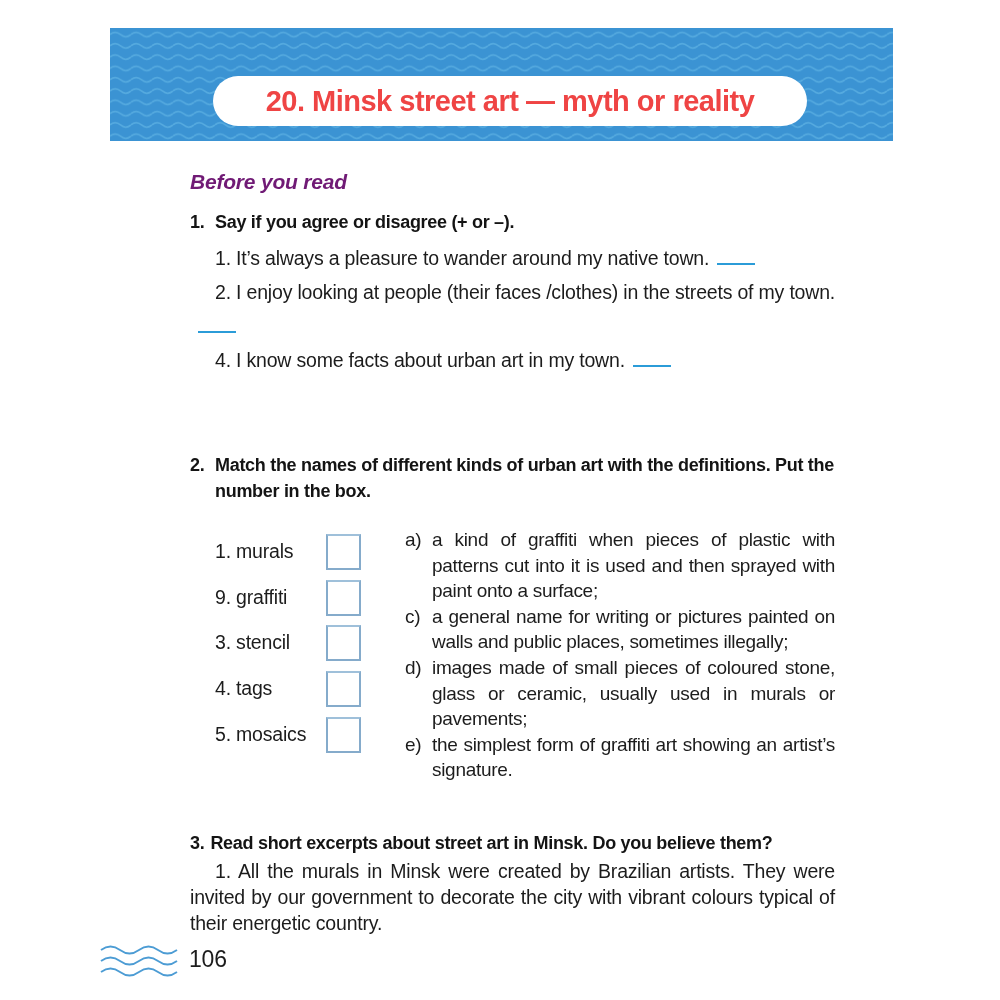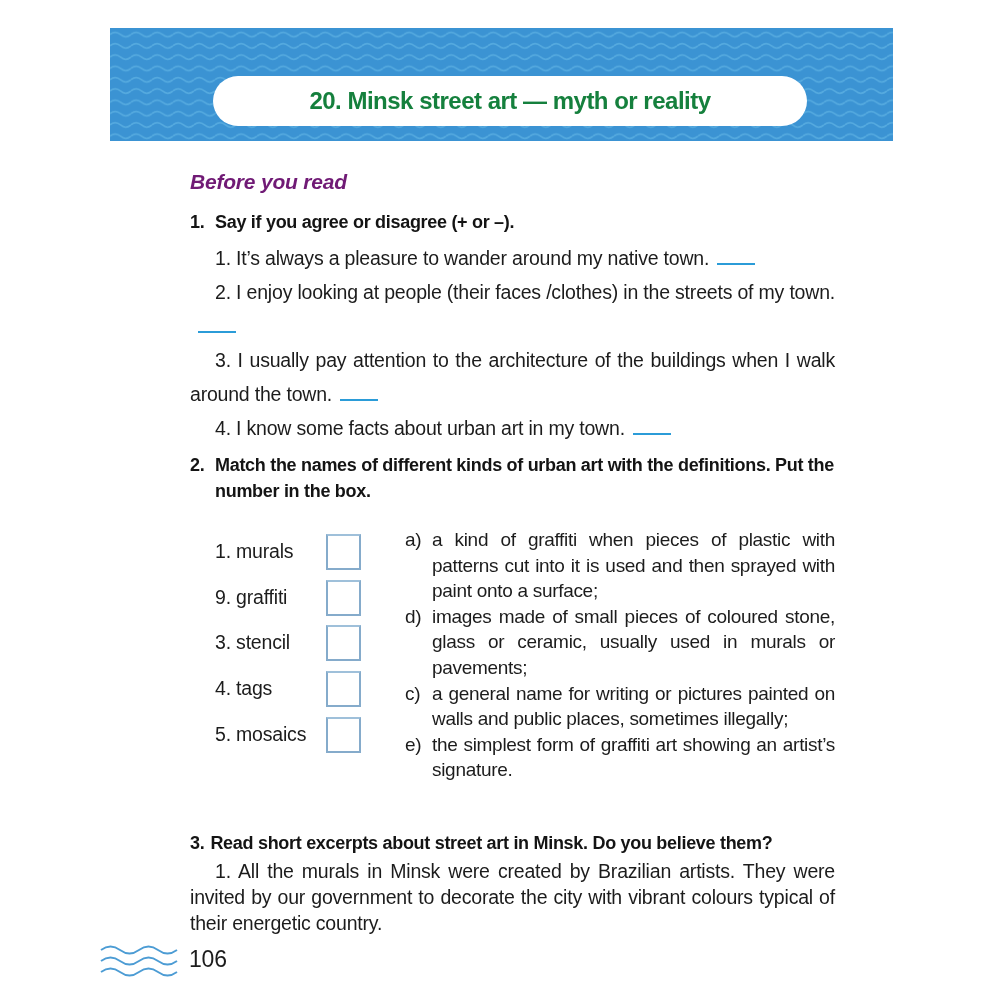--- a/index.html
+++ b/index.html
@@ -17,21 +17,21 @@
     left: 110px; top: 28px; width: 783px; height: 113px;
     position: absolute;
   }
   .banner svg.bg { position: absolute; left: 0; top: 0; }
   .title-pill {
     position: absolute; left: 103px; top: 48px; width: 594px; height: 50px;
     background: #ffffff; border-radius: 27px;
     display: flex; align-items: center; justify-content: center;
   }
   .title-pill span {
-    color: #15803d; font-weight: bold; font-size: 24px;
+    color: #ef4444; font-weight: bold; font-size: 29px;
     letter-spacing: -0.5px; white-space: nowrap;
   }
 
   
   .before-read {
     left: 190px; top: 170px; position: absolute;
     color: #701a75; font-weight: bold; font-style: italic; font-size: 21px;
     letter-spacing: -0.2px;
   }
 
@@ -116,21 +116,20 @@
 
   <div class="before-read">Before you read</div>
 
   <div class="ex-heading hang ex1-heading">
     <span class="ex-num">1.</span><span>Say if you agree or disagree (+ or –).</span>
   </div>
 
   <div class="statements">
     <p><span>1. It’s always a pleasure to wander around my native town.</span><span class="blank"></span></p>
     <p><span>2. I enjoy looking at people (their faces /clothes) in the streets of my town.</span><span class="blank"></span></p>
-    <p><span>3. I usually pay attention to the architecture of the buildings when I walk around the town.</span><span class="blank"></span></p>
     <p><span>4. I know some facts about urban art in my town.</span><span class="blank"></span></p>
   </div>
 
   <div class="ex-heading hang ex2-heading">
     <span class="ex-num">2.</span><span>Match the names of different kinds of urban art with the definitions. Put the number in the box.</span>
   </div>
 
   <div class="match">
     <div class="term-row" style="top:8px">
         <span>1. murals</span>
@@ -148,22 +147,22 @@
         <span>4. tags</span>
         <span class="box"></span>
       </div>
     <div class="term-row" style="top:191px">
         <span>5. mosaics</span>
         <span class="box"></span>
       </div>
 
     <div class="defs">
       <p><span class="def-label">a)</span><span>a kind of graffiti when pieces of plastic with patterns cut into it is used and then sprayed with paint onto a surface;</span></p>
+      <p><span class="def-label">c)</span><span>a general name for writing or pictures painted on walls and public places, sometimes illegally;</span></p>
       <p><span class="def-label">d)</span><span>images made of small pieces of coloured stone, glass or ceramic, usually used in murals or pavements;</span></p>
-      <p><span class="def-label">c)</span><span>a general name for writing or pictures painted on walls and public places, sometimes illegally;</span></p>
       <p><span class="def-label">e)</span><span>the simplest form of graffiti art showing an artist’s signature.</span></p>
     </div>
   </div>
 
   <div class="ex-heading no-hang ex3-heading">
     <span class="ex-num">3.</span><span>Read short excerpts about street art in Minsk. Do you believe them?</span>
   </div>
 
   <p class="excerpt">1. All the murals in Minsk were created by Brazilian artists. They were invited by our government to decorate the city with vibrant colours typical of their energetic country.</p>
 

